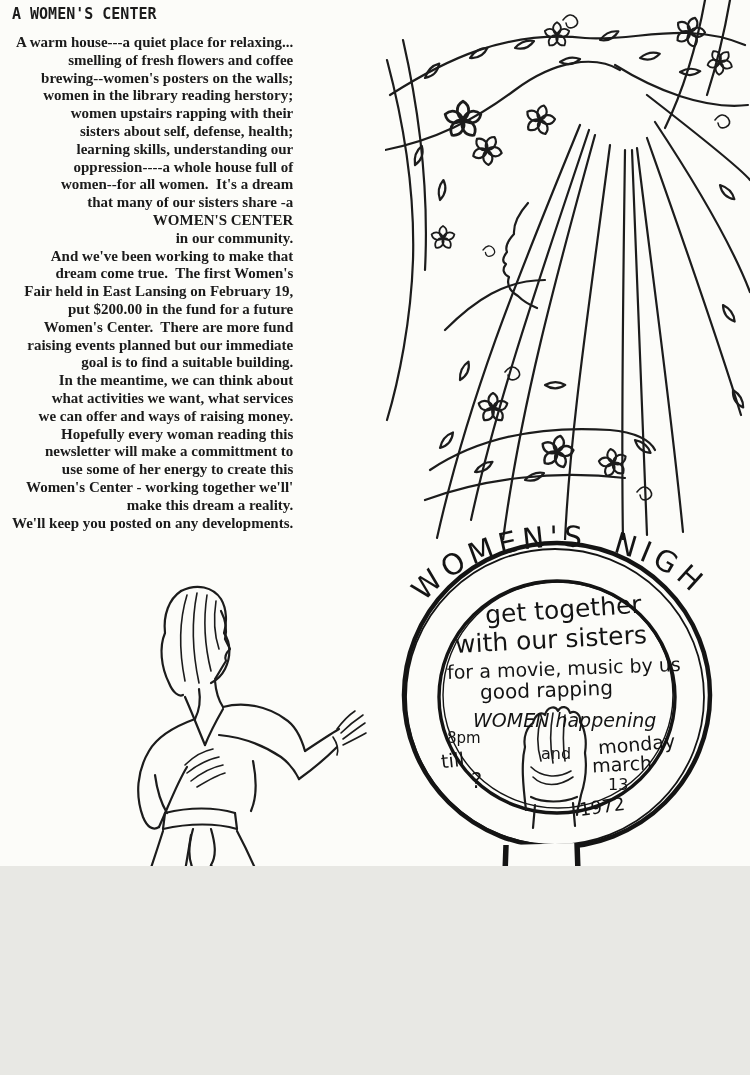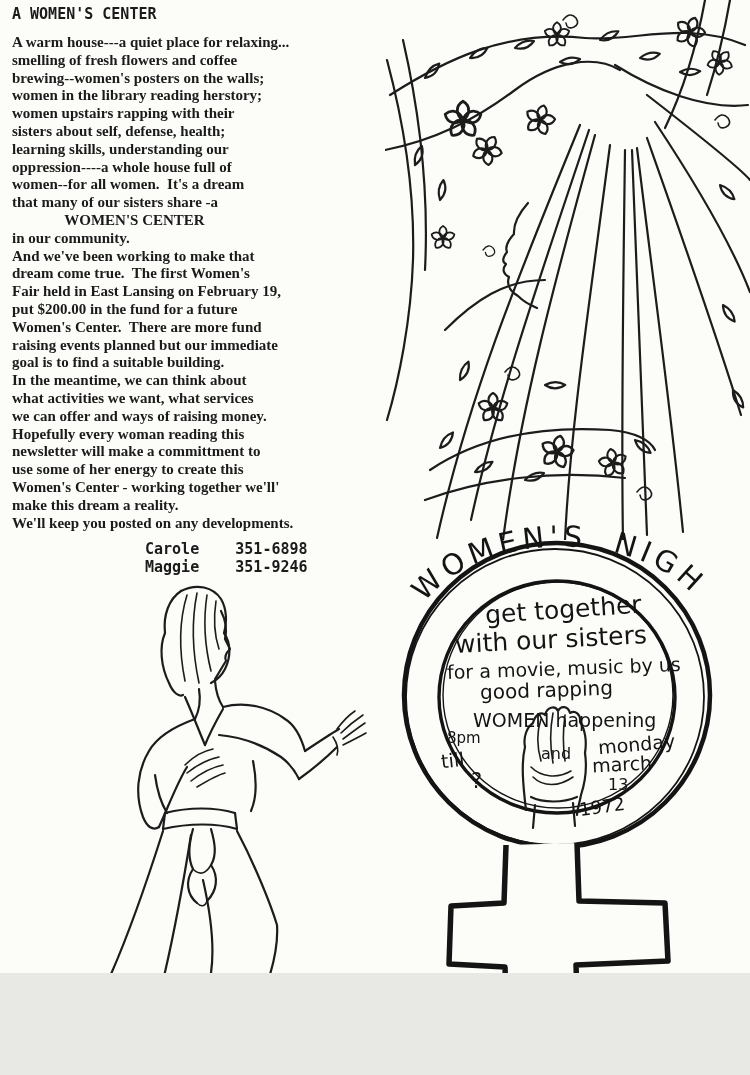--- a/index.html
+++ b/index.html
@@ -1,19 +1,20 @@
 <!DOCTYPE html>
 <html><head>
 <meta charset="utf-8">
 <style>
   html,body{margin:0;padding:0;background:#e8e8e4;}
   .page{
-    position:relative; width:750px; height:973px;
+    position:relative; width:750px; height:866px;
     background:#fcfcf9; overflow:hidden;
     color:#171717;
+    text-align:right;
   }
   .typed{
     position:absolute; margin:0;
     font-family:"DejaVu Sans Mono","Liberation Mono",monospace;
     font-weight:bold; font-size:15px; line-height:17.8px;
     white-space:pre; color:#1b1b1b; letter-spacing:0;
   }
   .title{ left:12px; top:6px; }
   .bodytext{ left:12px; top:34px;font-family:Liberation Serif, serif; }
   .contacts{ left:145px; top:541px; }
@@ -31,21 +32,21 @@
   .hand{
     position:absolute;
     font-family:"DejaVu Sans","Liberation Sans",sans-serif;
     color:#141414; white-space:nowrap; z-index:3;
   }
   .l1{ left:90px;  top:80px;  font-size:25px; transform:rotate(-4deg); }
   .l2{ left:60px;  top:110px; font-size:25px; transform:rotate(-3deg); }
   .l3{ left:52px;  top:142px; font-size:19px; transform:rotate(-2deg); }
   .l4{ left:85px;  top:163px; font-size:20px; transform:rotate(-2deg); }
   .l5{ left:146px; top:181px; font-size:16px;margin-top:48px; }
-  .l6{ left:78px;  top:194px; font-size:19px; }
+  .l6{ left:78px;  top:194px; font-size:19px;font-style:italic; }
   .t1{ left:52px;  top:214px; font-size:15px; }
   .t2{ left:46px;  top:234px; font-size:19px; transform:rotate(-6deg); }
   .t3{ left:76px;  top:254px; font-size:21px; }
   .d1{ left:203px; top:218px; font-size:19px; transform:rotate(-5deg); }
   .d2{ left:197px; top:238px; font-size:19px; transform:rotate(-3deg); }
   .d3{ left:213px; top:260px; font-size:16px; }
   .d4{ left:184px; top:281px; font-size:18px; transform:rotate(-8deg); }
   .arc-text{
     font-family:"DejaVu Sans","Liberation Sans",sans-serif;
     font-size:29px; letter-spacing:5px; word-spacing:12px; fill:#141414;
@@ -82,22 +83,20 @@
 goal is to find a suitable building.
 In the meantime, we can think about
 what activities we want, what services
 we can offer and ways of raising money.
 Hopefully every woman reading this
 newsletter will make a committment to
 use some of her energy to create this
 Women's Center - working together we'll'
 make this dream a reality.
 We'll keep you posted on any developments.</pre>
-  <pre class="typed contacts">Carole    351-6898
-Maggie    351-9246</pre>
 
   <svg class="art art-top" width="365" height="540" viewBox="0 0 365 540">
     <defs>
       <g id="flower">
         <path class="ln" d="M0 0 C-5 -3 -7 -11 0 -15 C7 -11 5 -3 0 0"></path>
         <path class="ln" transform="rotate(72)" d="M0 0 C-5 -3 -7 -11 0 -15 C7 -11 5 -3 0 0"></path>
         <path class="ln" transform="rotate(144)" d="M0 0 C-5 -3 -7 -11 0 -15 C7 -11 5 -3 0 0"></path>
         <path class="ln" transform="rotate(216)" d="M0 0 C-5 -3 -7 -11 0 -15 C7 -11 5 -3 0 0"></path>
         <path class="ln" transform="rotate(288)" d="M0 0 C-5 -3 -7 -11 0 -15 C7 -11 5 -3 0 0"></path>
         <circle class="ln-thin" r="2"></circle>

